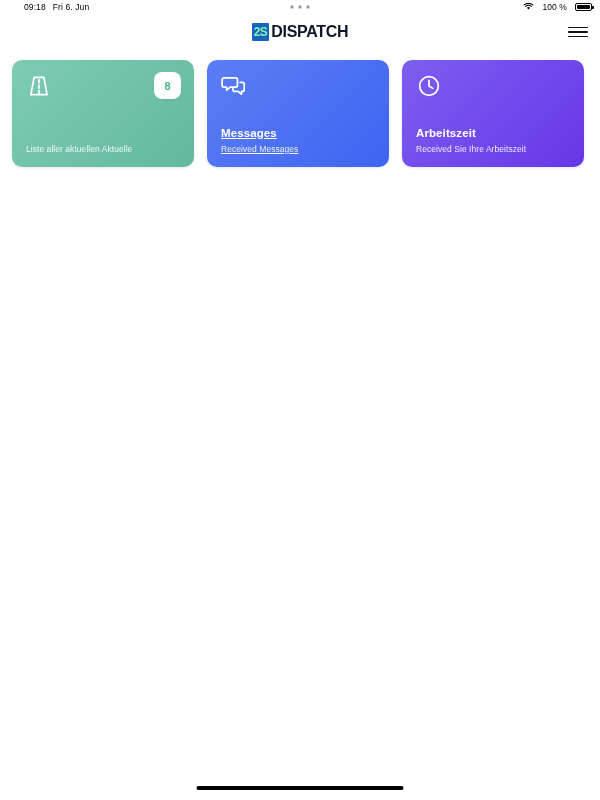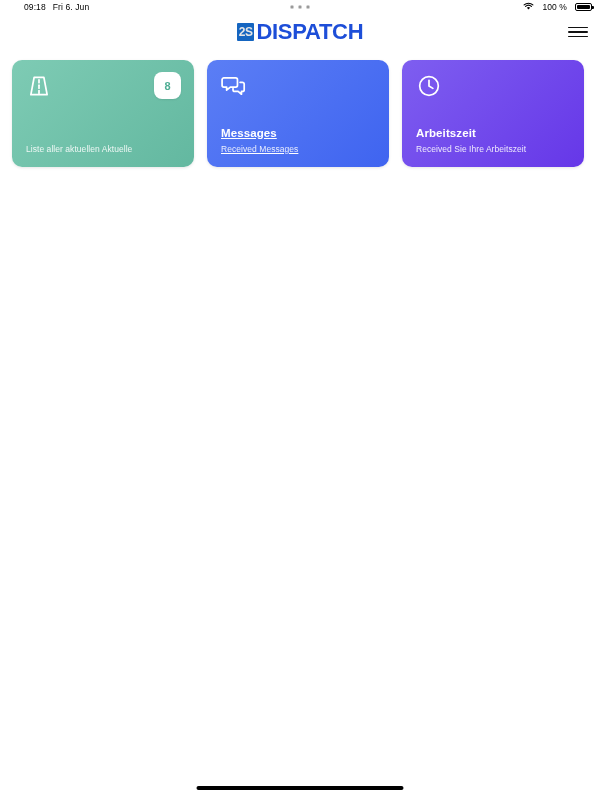--- a/index.html
+++ b/index.html
@@ -61,35 +61,35 @@
     width:100%;
     display:flex;
     align-items:center;
     justify-content:center;
     position:relative;
     background:#fff;
   }
   .logo{ display:flex; align-items:center; gap:2px; }
   .logo-badge{
     background:#1565C0;
-    color:#e5e5e5;
+    color:#86efac;
     font-weight:700;
     font-size:12px;
     line-height:1;
     padding:3px 2px 3px 2px;
     border-radius:1px;
     letter-spacing:-.5px;
     display:inline-block;
     min-width:17px;
     text-align:center;
   }
   .logo-word{
-    color:#1d4ed8;
+    color:#0f172a;
     font-weight:700;
-    font-size:22px;
+    font-size:16px;
     letter-spacing:-.3px;
     line-height:1;
   }
   .menu-btn{
     position:absolute;
     right:12px; top:50%;
     transform:translateY(-50%);
     width:20px;height:16px;
     display:flex;flex-direction:column;justify-content:center;gap:3px;
     cursor:pointer;

